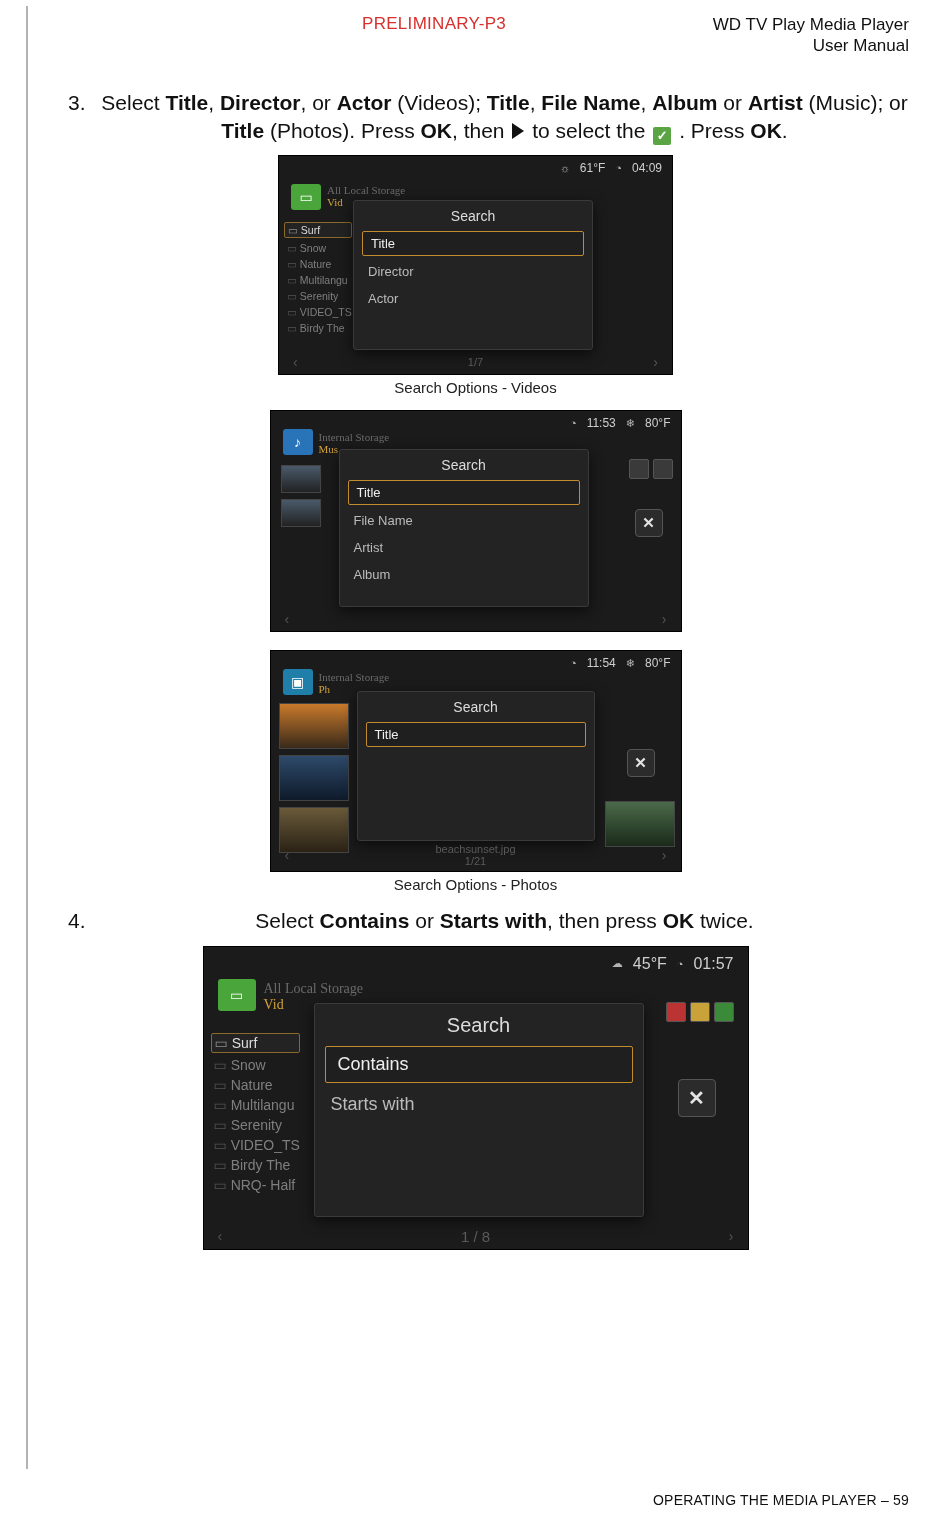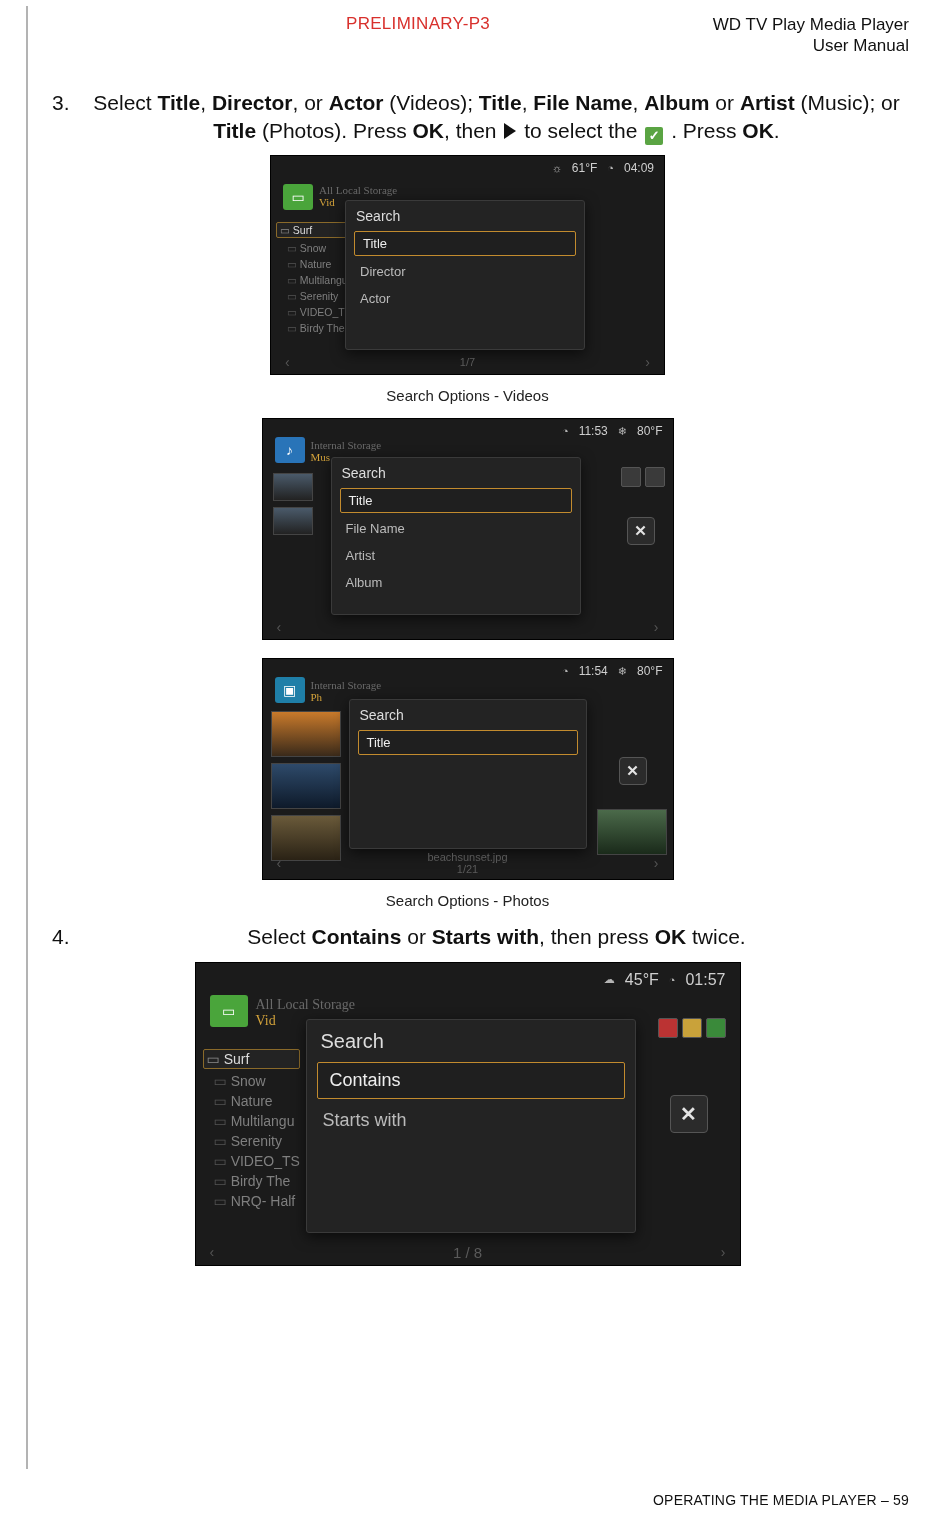--- a/index.html
+++ b/index.html
@@ -4,21 +4,21 @@
 <style>
   * { box-sizing: border-box; margin: 0; padding: 0; }
   body {
     font-family: Arial, Helvetica, sans-serif;
     background: #fff;
     width: 939px;
     height: 1526px;
     position: relative;
     padding-top: 14px;
   }
-  .page-wrap { padding: 0 30px 0 26px; }
+  .page-wrap { padding: 0 30px 0 42px; }
   .left-rule {
     position: absolute;
     left: 26px; top: 6px;
     width: 2px; height: 1463px;
     background: #b3b3b3;
   }
   .header-row {
     display: flex;
     align-items: flex-start;
     margin-bottom: 32px;
@@ -68,21 +68,21 @@
     margin: 0 2px;
   }
   .glyph-check::after {
     content: "✓"; color: #fff; font-size: 13px; font-weight: bold;
   }
 
   .shot-block { text-align: center; margin-bottom: 14px; }
   .caption {
     font-size: 15px;
     color: #222;
-    margin-top: 8px;
+    margin-top: 0;
   }
 
   
   .tv {
     display: inline-block;
     background: #1b1b1b;
     position: relative;
     border: 1px solid #000;
     text-align: left;
     overflow: hidden;
@@ -109,41 +109,42 @@
     position: absolute; color:#6a6a6a; font-size:11px;font-family:Liberation Serif, serif;
   }
   .crumb .hl { color:#d3a23a; }
 
   .folder-list {
     position: absolute;
     left: 8px;
     font-size: 10.5px;
     color: #7f7f7f;
   }
-  .folder-list div { margin: 4px 8px; white-space: nowrap; }
+  .folder-list div { margin: 4px 0; white-space: nowrap; }
   .folder-list .sel {
     color: #ddd;
     background: rgba(255,255,255,0.04);
     border: 1px solid #8a6a2a;
     border-radius: 2px;
     padding: 1px 3px;
     margin-left: -3px;
   }
   .folder-list .f::before { content:"▭ "; opacity:.55; }
 
   .panel {
     position: absolute;
     background: #232323;
     border: 1px solid #3a3a3a;
     border-radius: 3px;
     box-shadow: 0 4px 14px rgba(0,0,0,.6);
   }
   .panel .ptitle {
     color: #ddd; font-size: 14px;
     padding: 7px 10px 5px;
+    text-align: center;
   }
   .panel .opt {
     color: #bbb; font-size: 13px;
     padding: 6px 14px 6px 14px;
   }
   .panel .opt.sel {
     border: 1px solid #c28b2e;
     border-radius: 2px;
     margin: 2px 8px;
     padding: 4px 8px;

